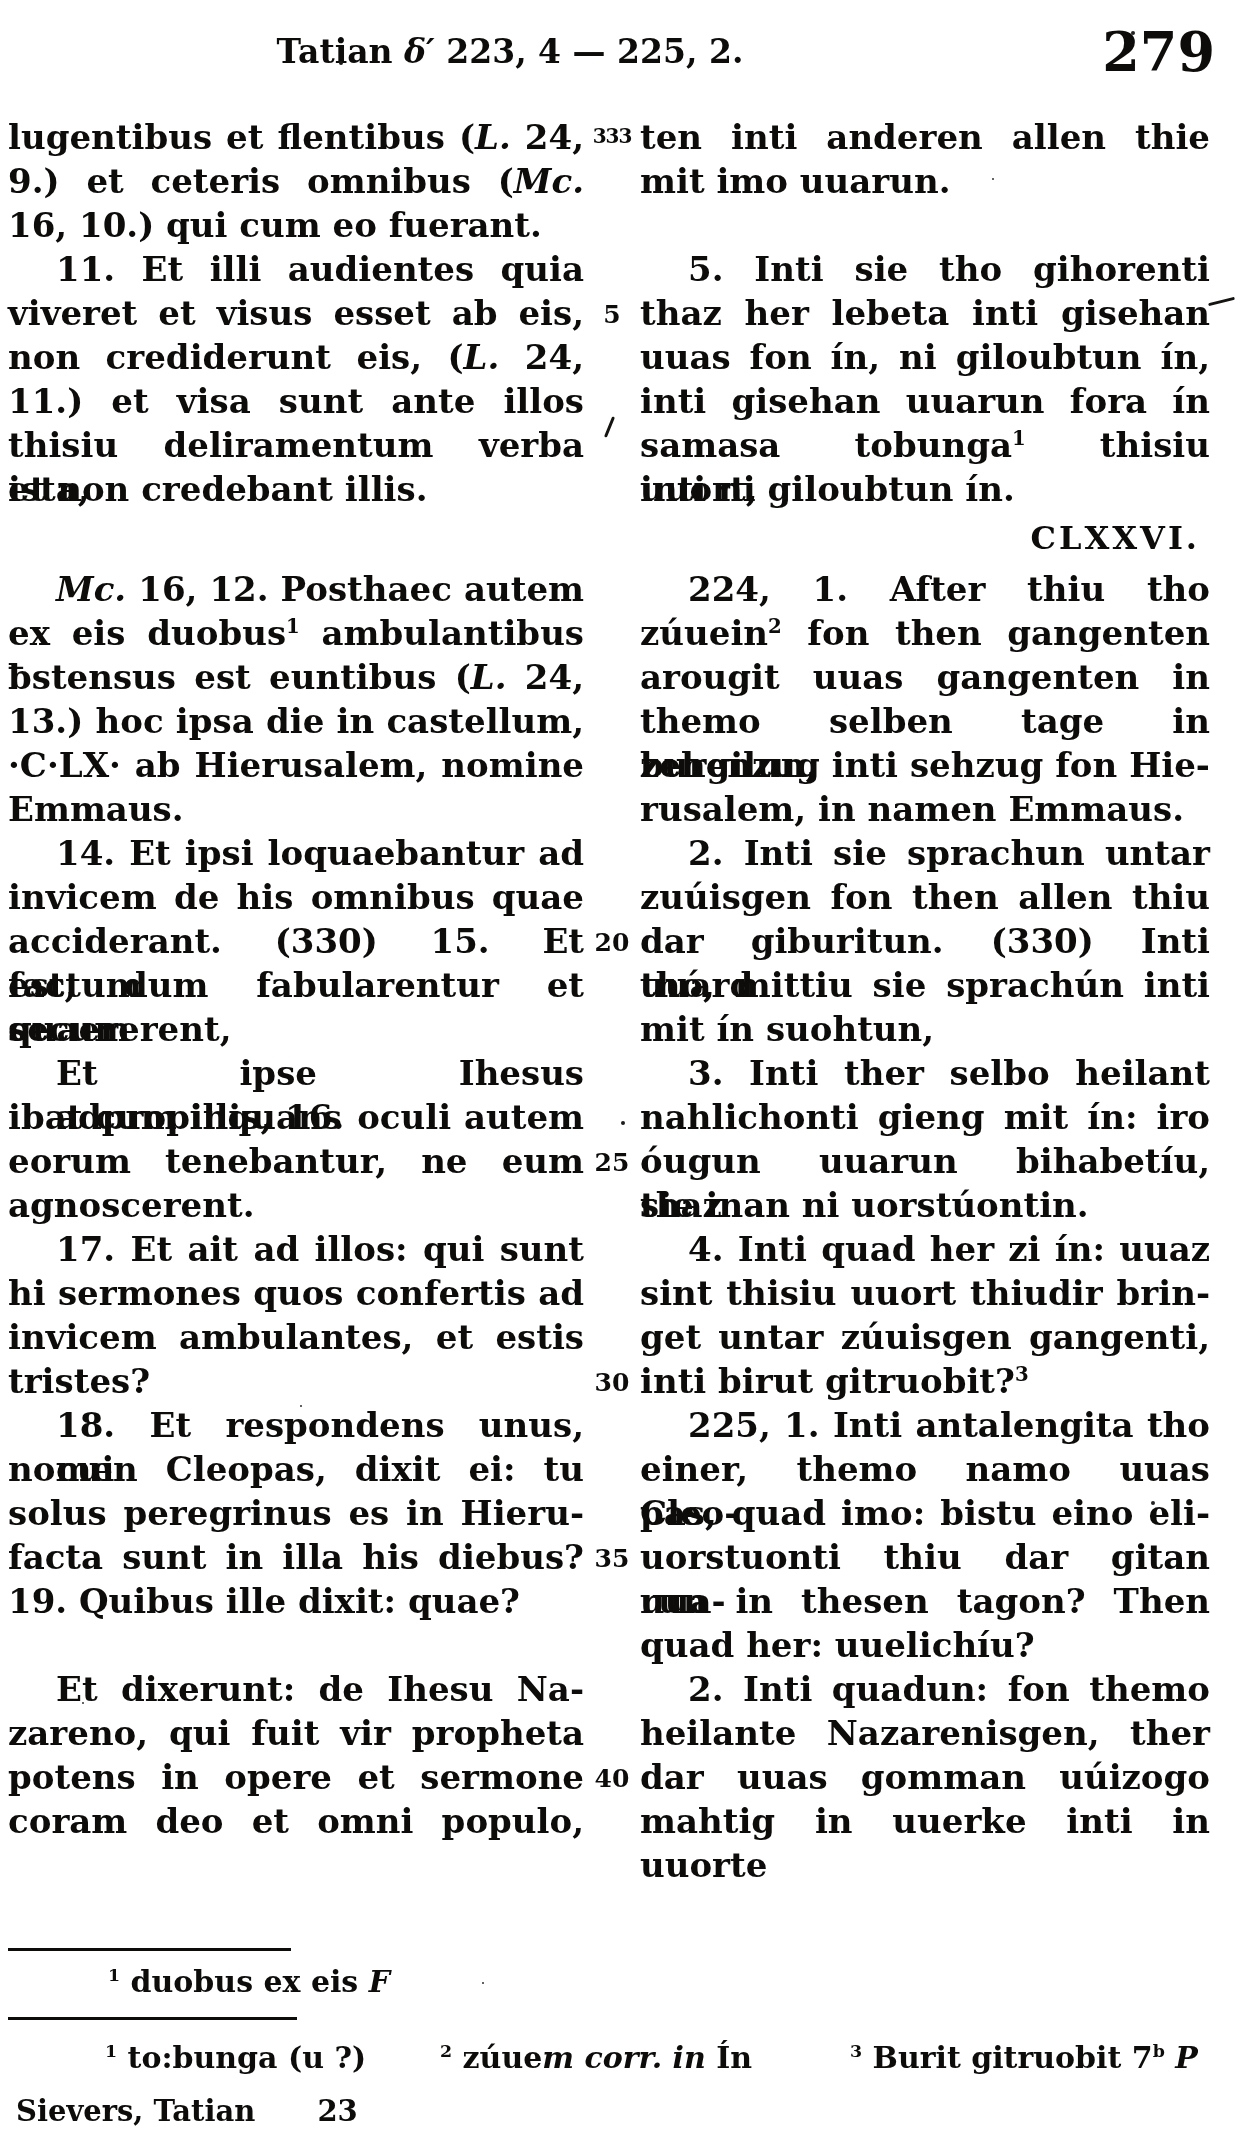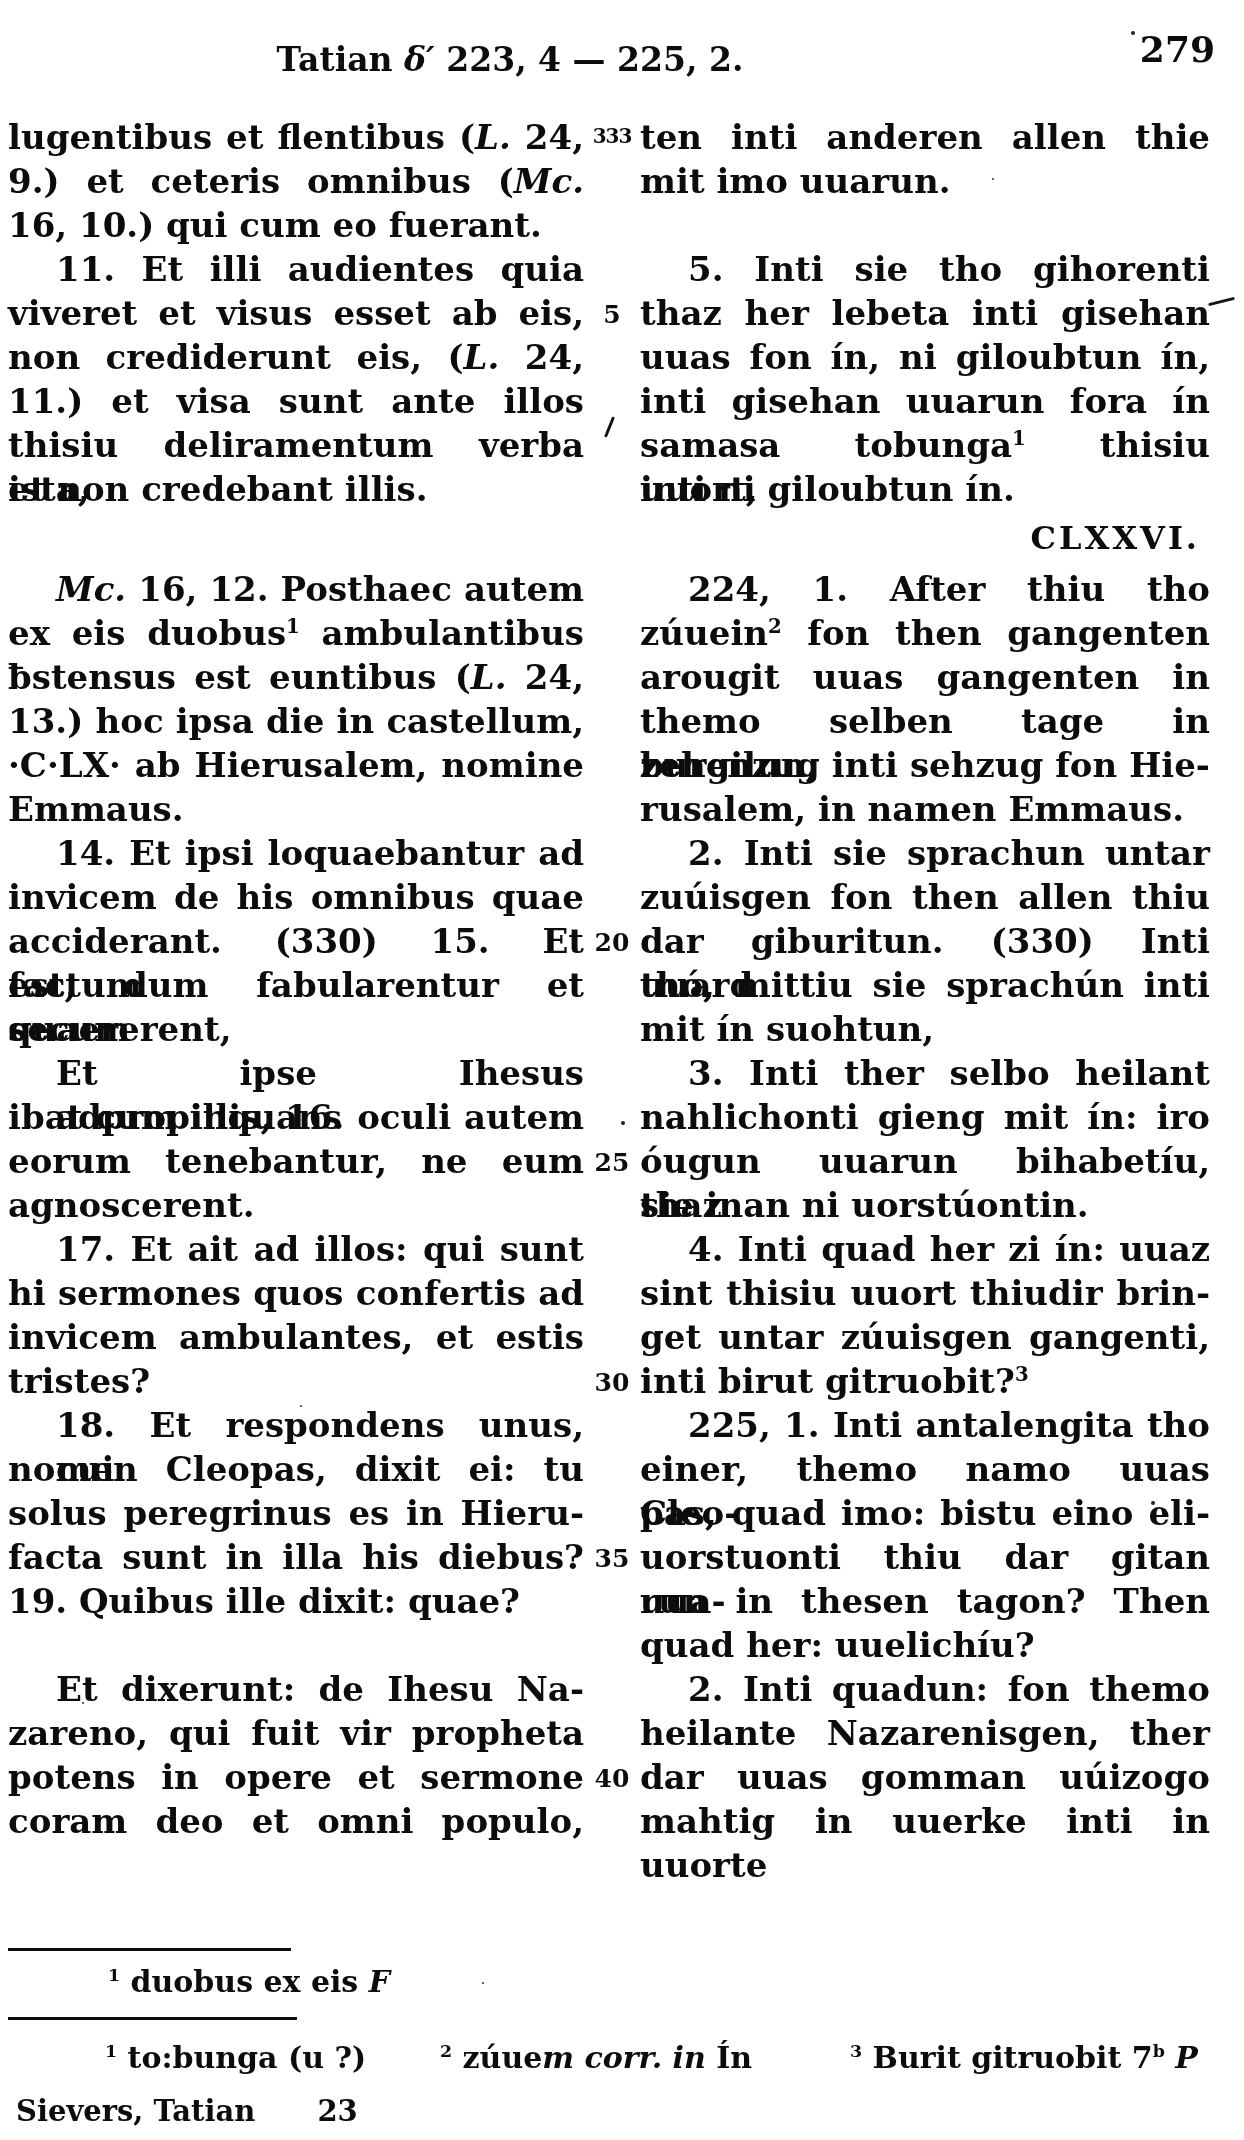--- a/index.html
+++ b/index.html
@@ -2,24 +2,24 @@
 <html><head>
 <meta charset="utf-8">
 <style>
   html,body{margin:0;padding:0;background:#e8e8e8;}
   .page{
     position:relative;width:1244px;height:2140px;background:#ffffff;
     font-family:"DejaVu Serif","DejaVu Sans",serif;font-weight:bold;
     color:#0d0c0a;overflow:hidden;margin:0 auto;
   }
   
-  .running-header{position:absolute;top:16px;left:0;width:100%;height:80px;}
+  .running-header{position:absolute;top:8px;left:0;width:100%;height:80px;}
   .header-title{position:absolute;top:24px;left:510px;transform:translateX(-50%);
     font-size:33px;white-space:nowrap;}
-  .page-number{position:absolute;top:12px;right:29px;font-size:36px;}
+  .page-number{position:absolute;top:12px;right:29px;font-size:54px;}
   
   .text-block{position:absolute;top:104px;left:8px;width:1228px;margin-top:11px;}
   .row{display:flex;height:44px;}
   .cell{box-sizing:border-box;font-size:34px;line-height:44px;overflow:visible;}
   .cell.left{width:576px;text-align:justify;text-align-last:justify;}
   .cell.right{width:570px;text-align:justify;text-align-last:justify;}
   .cell.end{text-align:left;text-align-last:left;}
   .cell.indent{padding-left:48px;}
   .cell.gutter{width:56px;text-align:center;font-size:25px;line-height:48px;}
   .cell.gutter.small{font-size:20px;line-height:42px;letter-spacing:-1px;}

